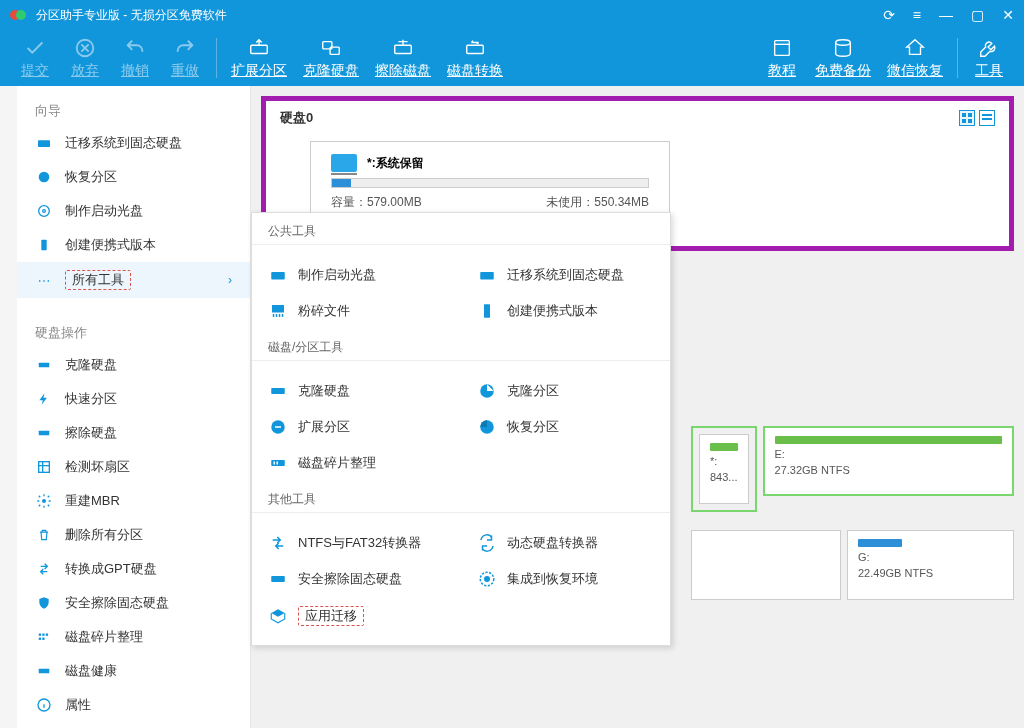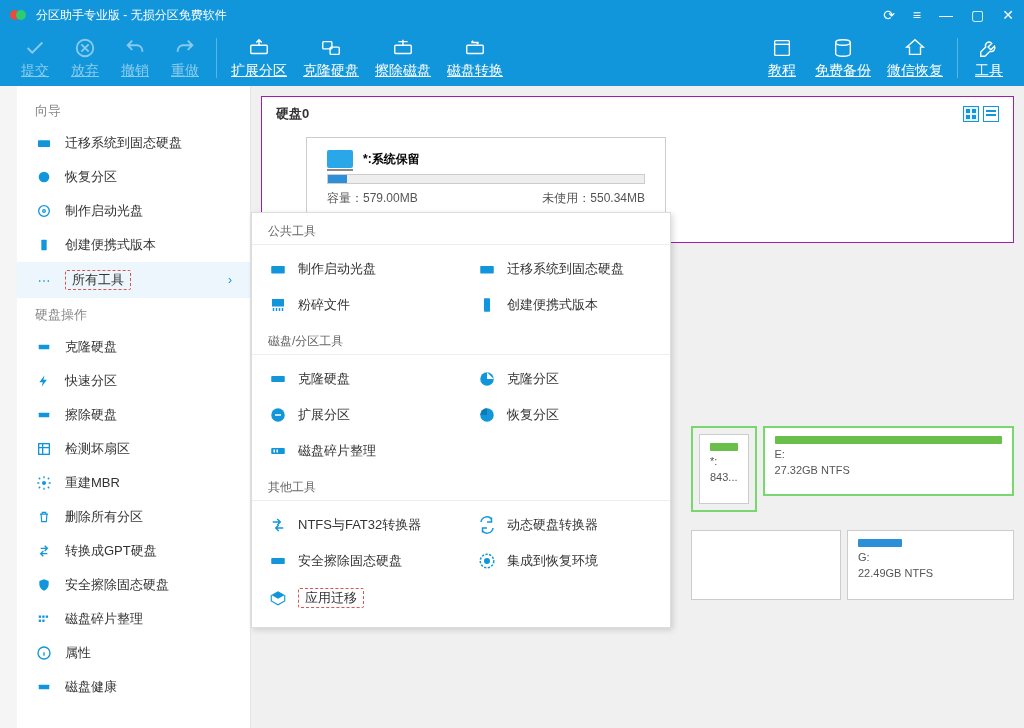--- a/index.html
+++ b/index.html
@@ -22,38 +22,38 @@
 .main { display: flex; height: calc(728px - 86px); padding-left: 17px; }
 .sidebar { width: 234px; background: #fff; border-right: 1px solid #e5e5e5; padding: 10px 0; overflow-y: auto; }
 .side-header { font-size: 13px; color: #888; padding: 6px 18px; }
 .side-item { display: flex; align-items: center; padding: 8px 18px; font-size: 13px; color: #333; cursor: pointer; gap: 12px; }
 .side-item.active { background: #ecf6fc; }
 .side-icon { width: 18px; height: 16px; display: flex; align-items: center; justify-content: center; color: #1296db; }
 .side-item .chevron { margin-left: auto; color: #1296db; font-size: 12px; }
 .dashed-box { border: 1.5px dashed #d9534f; padding: 0 6px; border-radius: 2px; }
 
 .content { flex: 1; background: #f0f0f0; padding: 10px; position: relative; }
-.disk-panel { background: #fff; border: 1px solid #a21caf; padding: 8px 14px; }
+.disk-panel { background: #fff; border: 5px solid #a21caf; padding: 8px 14px; }
 .disk-title-row { display: flex; align-items: center; }
 .disk-title { font-size: 13px; font-weight: bold; color: #333; }
 .layout-icons { margin-left: auto; display: flex; gap: 4px; }
 .layout-btn { width: 16px; height: 16px; border: 1px solid #1296db; display: flex; align-items: center; justify-content: center; cursor: pointer; }
 .layout-btn.sel { background: #e6f4fb; }
 
 .partition-box { margin: 14px 30px; border: 1px solid #ccc; padding: 12px 20px; width: 360px; }
 .partition-head { display: flex; align-items: center; gap: 10px; }
 .drive-ico { width: 26px; height: 18px; background: #2aa7e8; border-radius: 2px; position: relative; }
 .drive-ico::after { content:""; position:absolute; left:0; right:0; bottom:-3px; height:2px; background:#888; }
 .partition-name { font-size: 12px; font-weight: bold; }
 .bar { height: 10px; background: #eee; border: 1px solid #ccc; margin: 6px 0; position: relative; }
 .bar-fill { height: 100%; background: #2d8fd8; width: 6%; }
 .cap-row { display: flex; justify-content: space-between; font-size: 12px; color: #555; }
 
 .popup { position: absolute; top: 126px; left: 0px; width: 420px; background: #fff; border: 1px solid #ddd; box-shadow: 2px 2px 6px rgba(0,0,0,0.15); z-index: 10; }
-.popup-section-title { font-size: 12px; color: #666; padding: 10px 16px 4px; border-bottom: 1px solid #eee; margin-bottom: 6px; }
+.popup-section-title { font-size: 12px; color: #666; padding: 10px 16px 4px; border-bottom: 1px solid #eee; margin-bottom: 12px; }
 .popup-grid { display: grid; grid-template-columns: 1fr 1fr; }
 .popup-item { display: flex; align-items: center; gap: 10px; padding: 9px 16px; font-size: 13px; color: #333; cursor: pointer; }
 .pi-icon { width: 20px; height: 18px; color: #1296db; display:flex; align-items:center; justify-content:center; }
 .pi-icon svg { width: 18px; height: 18px; }
 
 .disk-map-area { position: absolute; right: 10px; top: 340px; left: 440px; }
 .disk-map-row { display: flex; gap: 6px; margin-bottom: 18px; }
 .dm-box { border: 1px solid #ccc; padding: 8px 10px; font-size: 11px; min-width: 52px; height: 70px; background: #fff; display:flex; flex-direction:column; justify-content:flex-start; gap:4px; }
 .dm-box.green { border: 2px solid #7ad66e; }
 .dm-box .dm-bar { height: 8px; background: #6abf4b; border-radius:1px; }
@@ -220,21 +220,21 @@
           </svg>
         </span>
         <span>创建便携式版本</span>
       </div>
     <div class="side-item active">
         <span class="side-icon">⋯</span>
         <span class="dashed-box">所有工具</span>
         <span class="chevron">›</span>
       </div>
 
-    <div class="side-header" style="margin-top:2px;">硬盘操作</div>
+    <div class="side-header" style="margin-top:20px;">硬盘操作</div>
     <div class="side-item">
         <span class="side-icon">
           <svg viewBox="0 0 24 24" width="16" height="14" fill="#1296db">
             <rect x="3" y="8" width="18" height="8" rx="1"></rect>
           </svg>
         </span>
         <span>克隆硬盘</span>
       </div>
     <div class="side-item">
         <span class="side-icon">
@@ -301,34 +301,34 @@
             <rect x="9" y="6" width="4" height="4"></rect>
             <rect x="15" y="6" width="4" height="4"></rect>
             <rect x="3" y="13" width="4" height="4"></rect>
             <rect x="9" y="13" width="4" height="4"></rect>
           </svg>
         </span>
         <span>磁盘碎片整理</span>
       </div>
     <div class="side-item">
         <span class="side-icon">
+          <svg viewBox="0 0 24 24" width="16" height="14" fill="#1296db">
+            <rect x="3" y="8" width="18" height="8" rx="1"></rect>
+          </svg>
+        </span>
+        <span>磁盘健康</span>
+      </div>
+    <div class="side-item">
+        <span class="side-icon">
           <svg viewBox="0 0 24 24" width="16" height="16" fill="none" stroke="#1296db" stroke-width="2">
             <circle cx="12" cy="12" r="9"></circle>
             <path d="M12 8v.01M12 11v5"></path>
           </svg>
         </span>
         <span>属性</span>
-      </div>
-    <div class="side-item">
-        <span class="side-icon">
-          <svg viewBox="0 0 24 24" width="16" height="14" fill="#1296db">
-            <rect x="3" y="8" width="18" height="8" rx="1"></rect>
-          </svg>
-        </span>
-        <span>磁盘健康</span>
       </div>
   </div>
 
   <div class="content">
     <div class="disk-panel">
       <div class="disk-title-row">
         <span class="disk-title">硬盘0</span>
         <div class="layout-icons">
           <span class="layout-btn sel">
               <svg width="10" height="10" viewBox="0 0 10 10">

